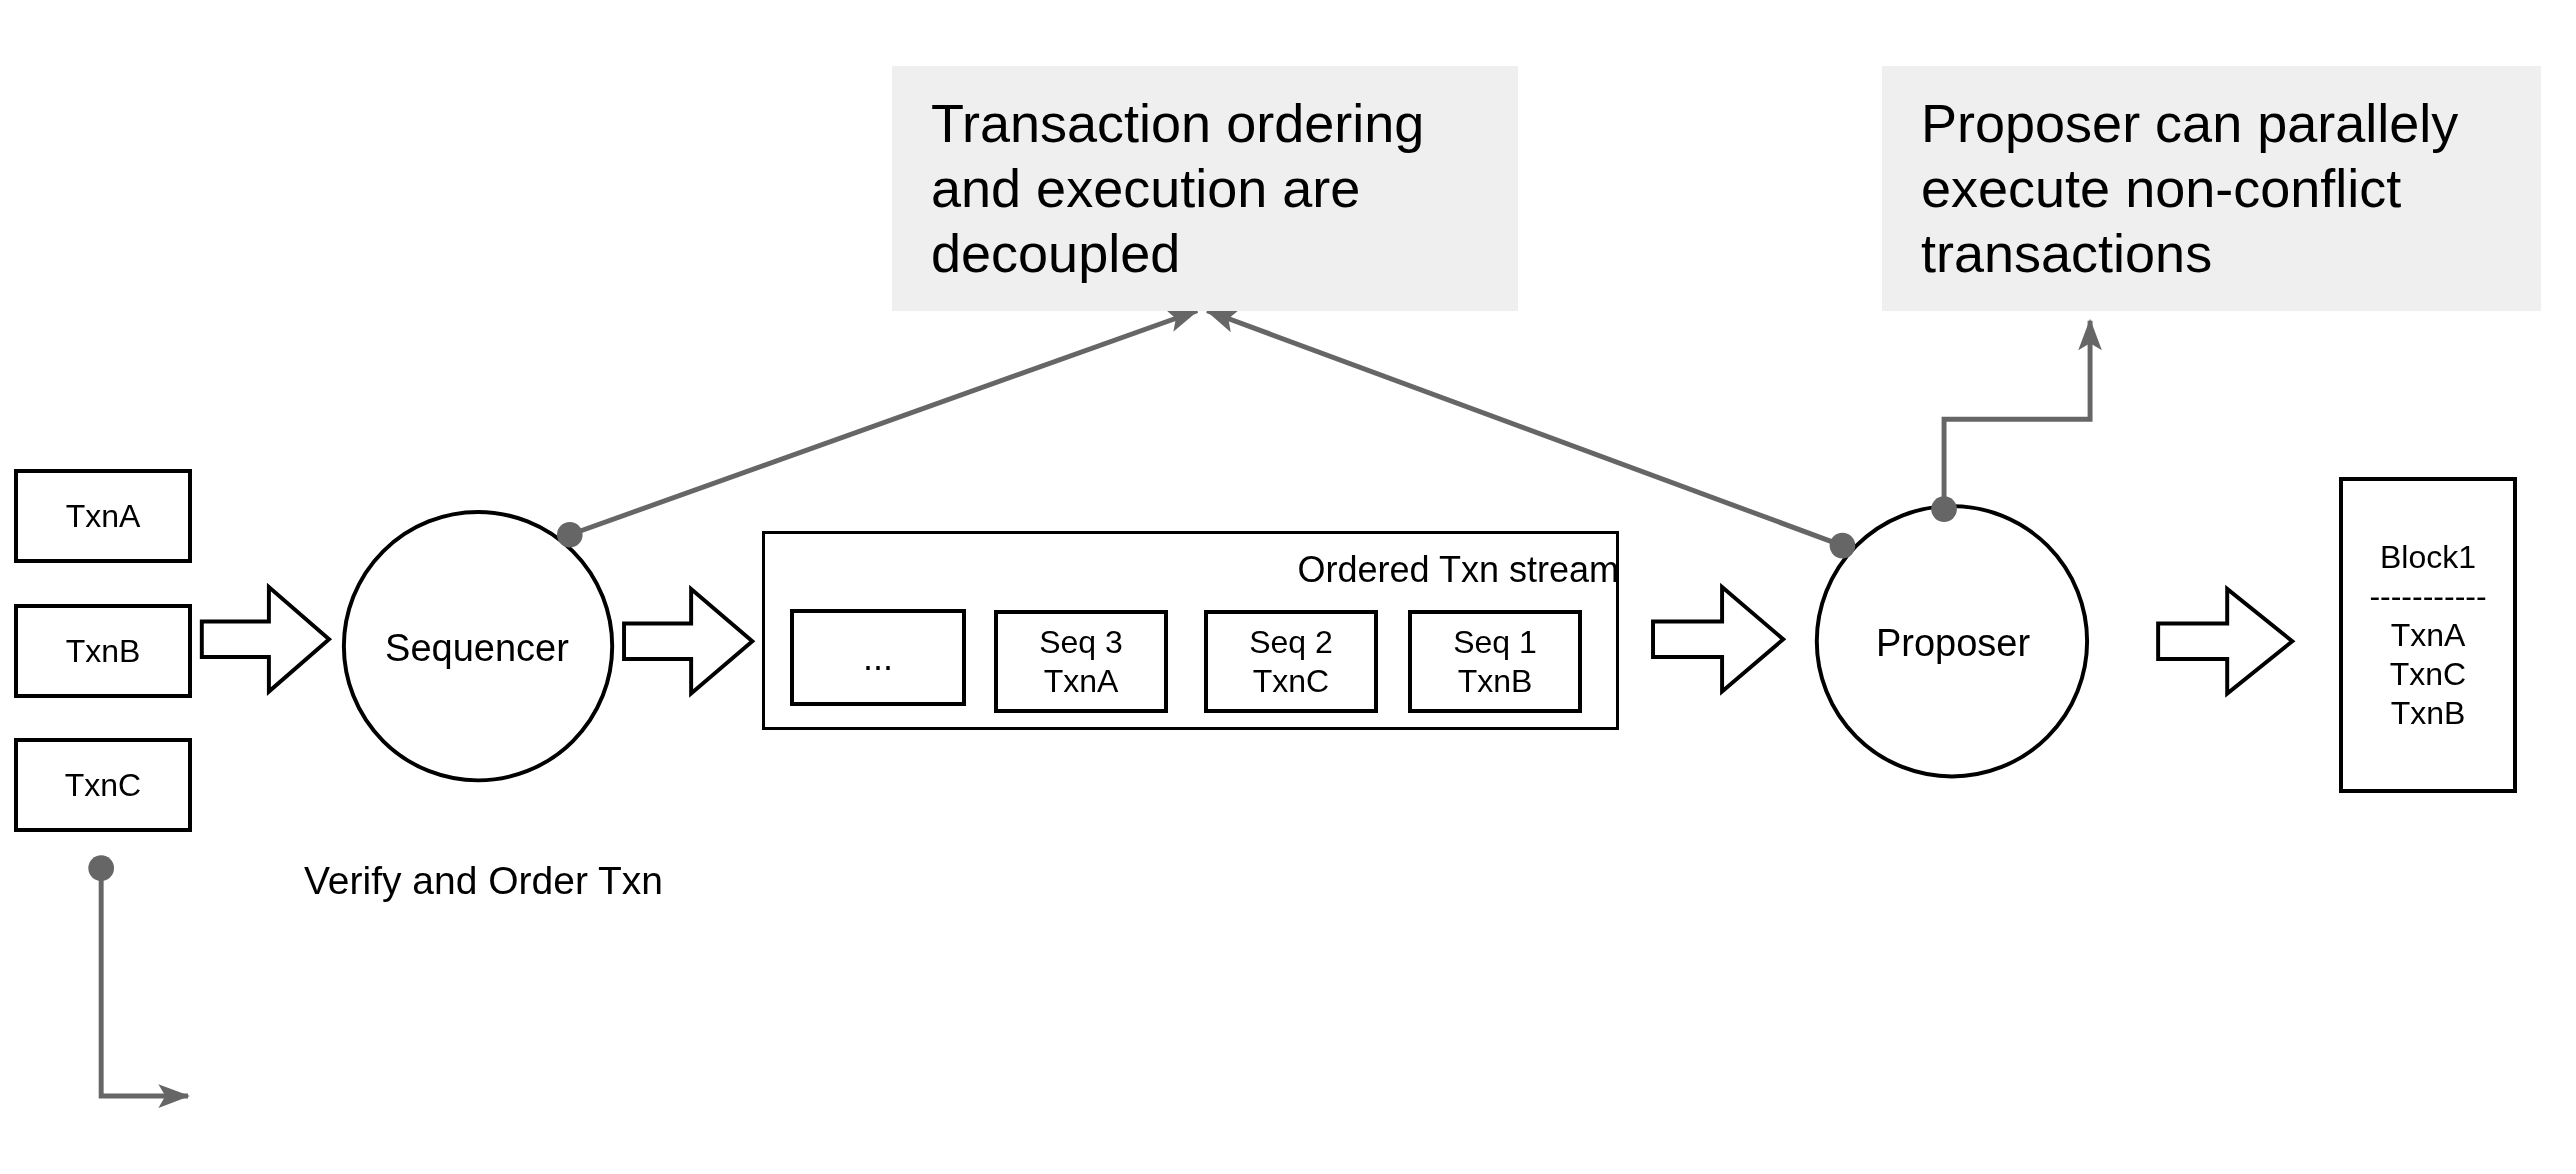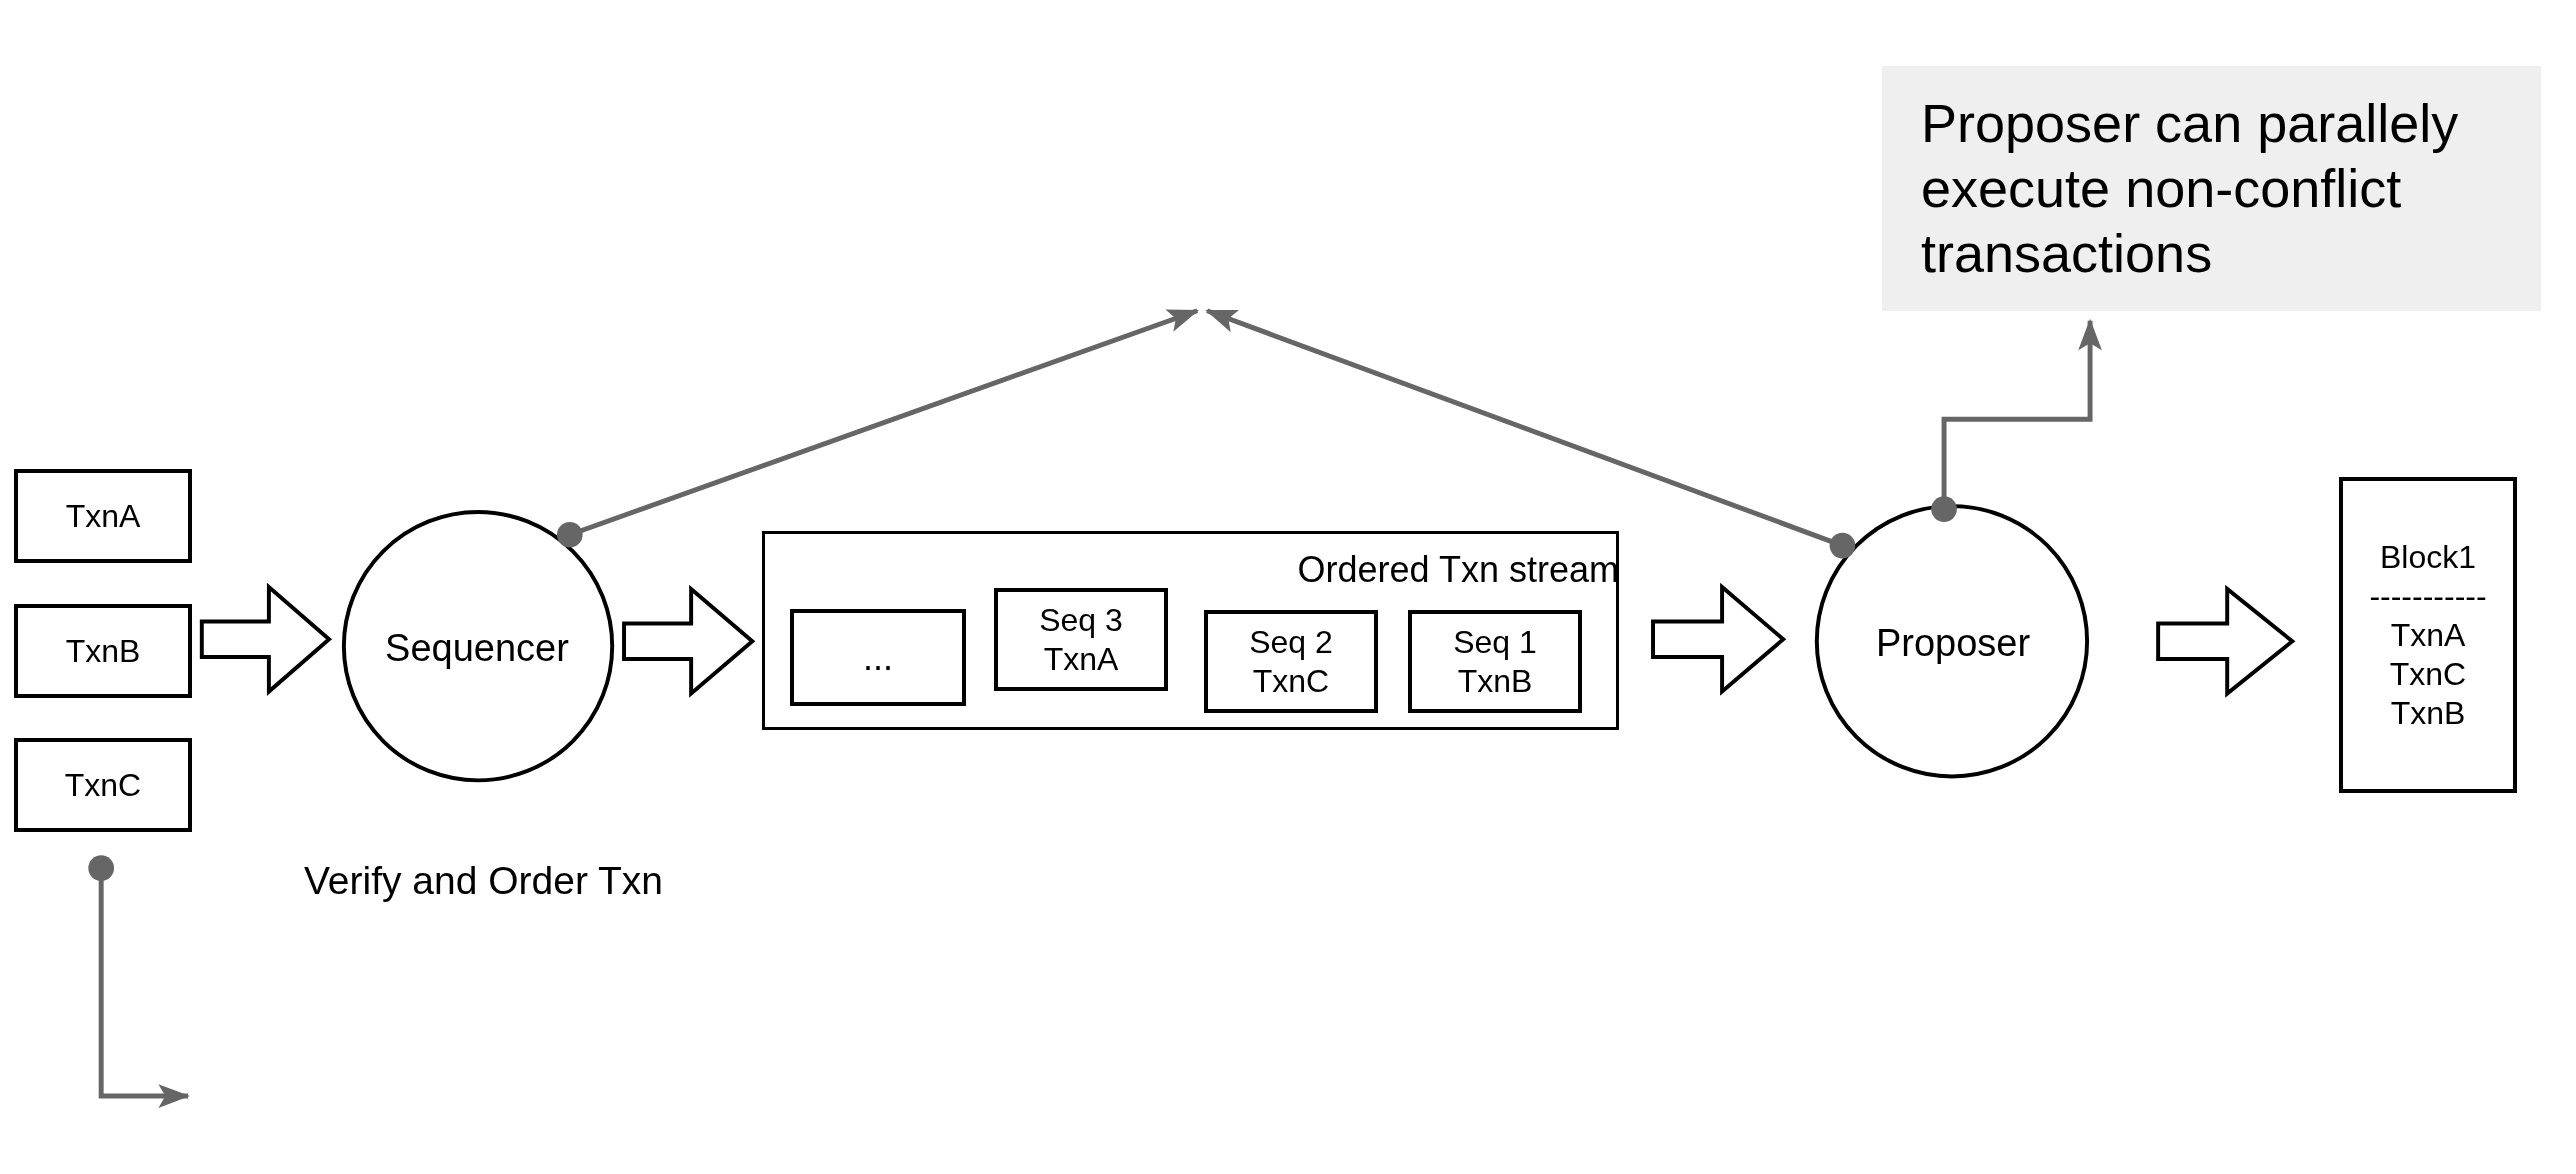--- a/index.html
+++ b/index.html
@@ -62,20 +62,23 @@
     <line x1="1867" y1="553" x2="1223" y2="315" stroke="#666666" stroke-width="5" marker-end="url(#ah)"></line>
     <polyline points="1970,516 1970,425 2118,425 2118,325" fill="none" stroke="#666666" stroke-width="5" marker-end="url(#ah)"></polyline>
     <polyline points="102,880 102,1111 190,1111" fill="none" stroke="#666666" stroke-width="5" marker-end="url(#ah)"></polyline>
 
     <circle cx="577" cy="542" r="13" fill="#666666"></circle>
     <circle cx="1867" cy="553" r="13" fill="#666666"></circle>
     <circle cx="1970" cy="516" r="13" fill="#666666"></circle>
     <circle cx="102" cy="880" r="13" fill="#666666"></circle>
   </svg>
 
+  <div class="abs note" style="left:892px;top:66px;width:626px;height:245px;">
+    <div>Transaction ordering and execution are decoupled</div>
+  </div>
   <div class="abs note" style="left:1882px;top:66px;width:659px;height:245px;">
     <div>Proposer can parallely execute non-conflict transactions</div>
   </div>
 
   <div class="abs txn-box" style="left:14px;top:469px;">
     <span>TxnA</span>
   </div>
   <div class="abs txn-box" style="left:14px;top:604px;">
     <span>TxnB</span>
   </div>
@@ -87,21 +90,21 @@
   <div class="abs circle-label" style="left:1818px;top:619px;width:270px;height:49px;">Proposer</div>
 
   <div class="abs caption" style="left:237px;top:859px;width:493px;text-align:center;">Verify and Order Txn</div>
 
   <div class="abs stream-outer" style="left:762px;top:531px;width:857px;height:199px;"></div>
   <div class="abs stream-title" style="left:762px;top:549px;width:857px;">Ordered Txn stream</div>
 
   <div class="abs inner-box dots-box" style="left:790px;top:609px;width:176px;height:97px;">
     <span>...</span>
   </div>
-  <div class="abs inner-box" style="left:994px;top:588px;width:174px;height:103px;">
+  <div class="abs inner-box" style="left:994px;top:610px;width:174px;height:103px;">
     <span>Seq 3</span>
     <span>TxnA</span>
   </div>
   <div class="abs inner-box" style="left:1204px;top:610px;width:174px;height:103px;">
     <span>Seq 2</span>
     <span>TxnC</span>
   </div>
   <div class="abs inner-box" style="left:1408px;top:610px;width:174px;height:103px;">
     <span>Seq 1</span>
     <span>TxnB</span>

